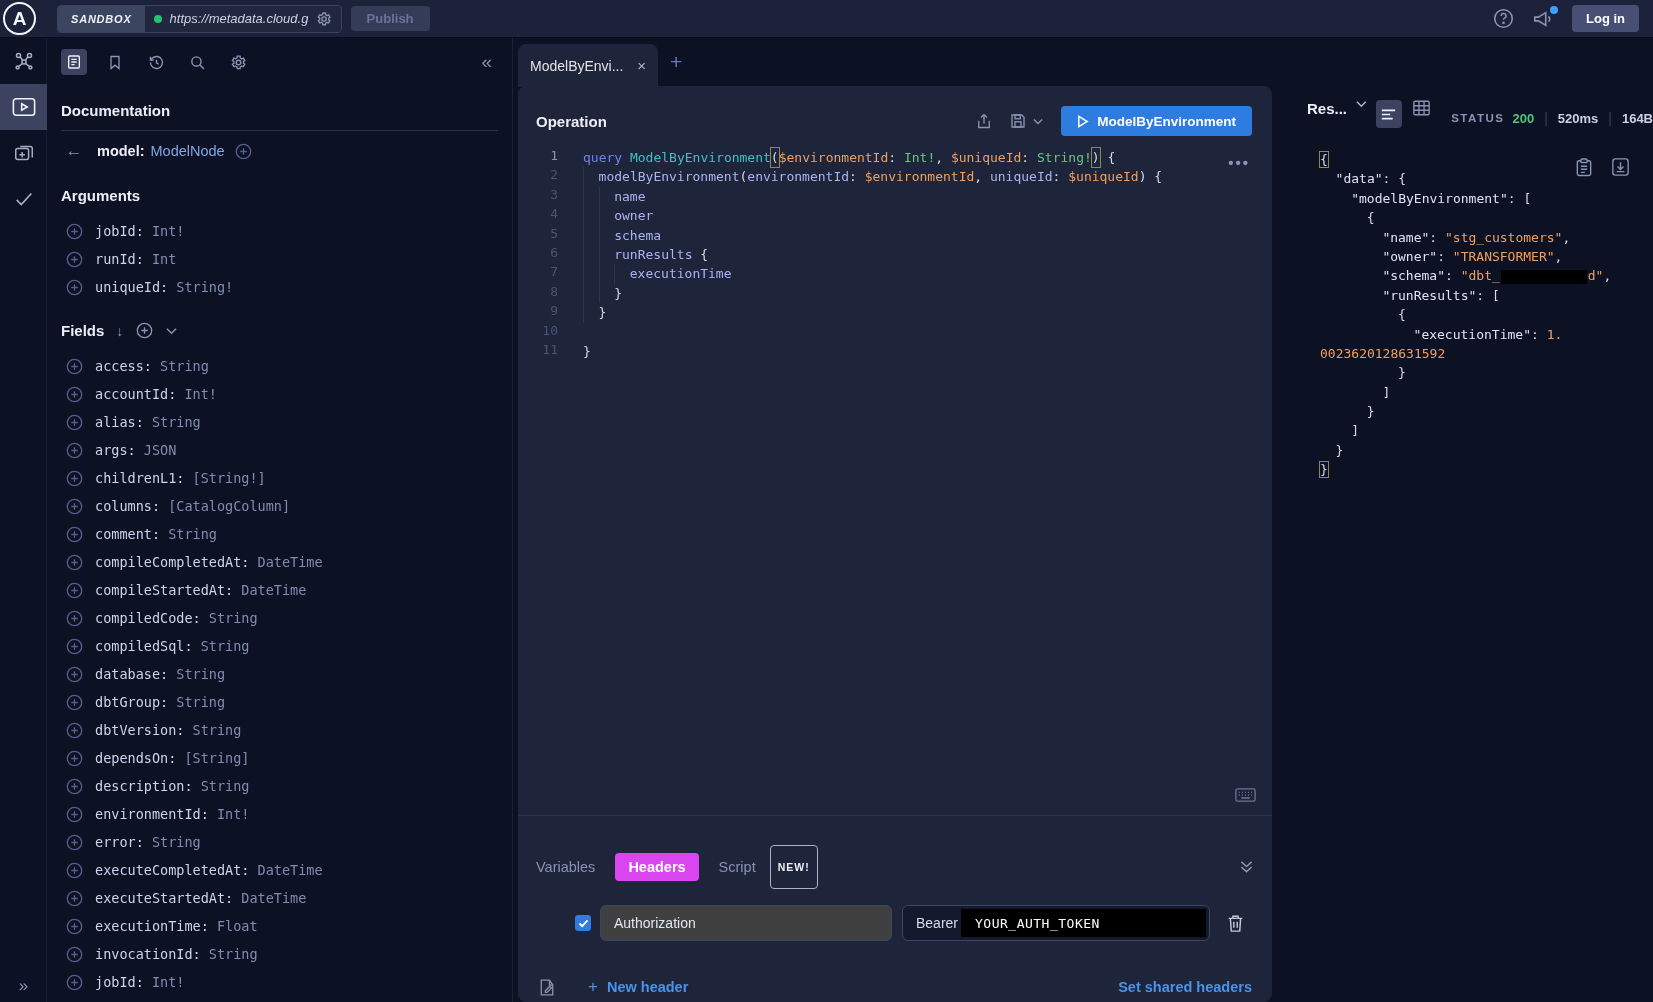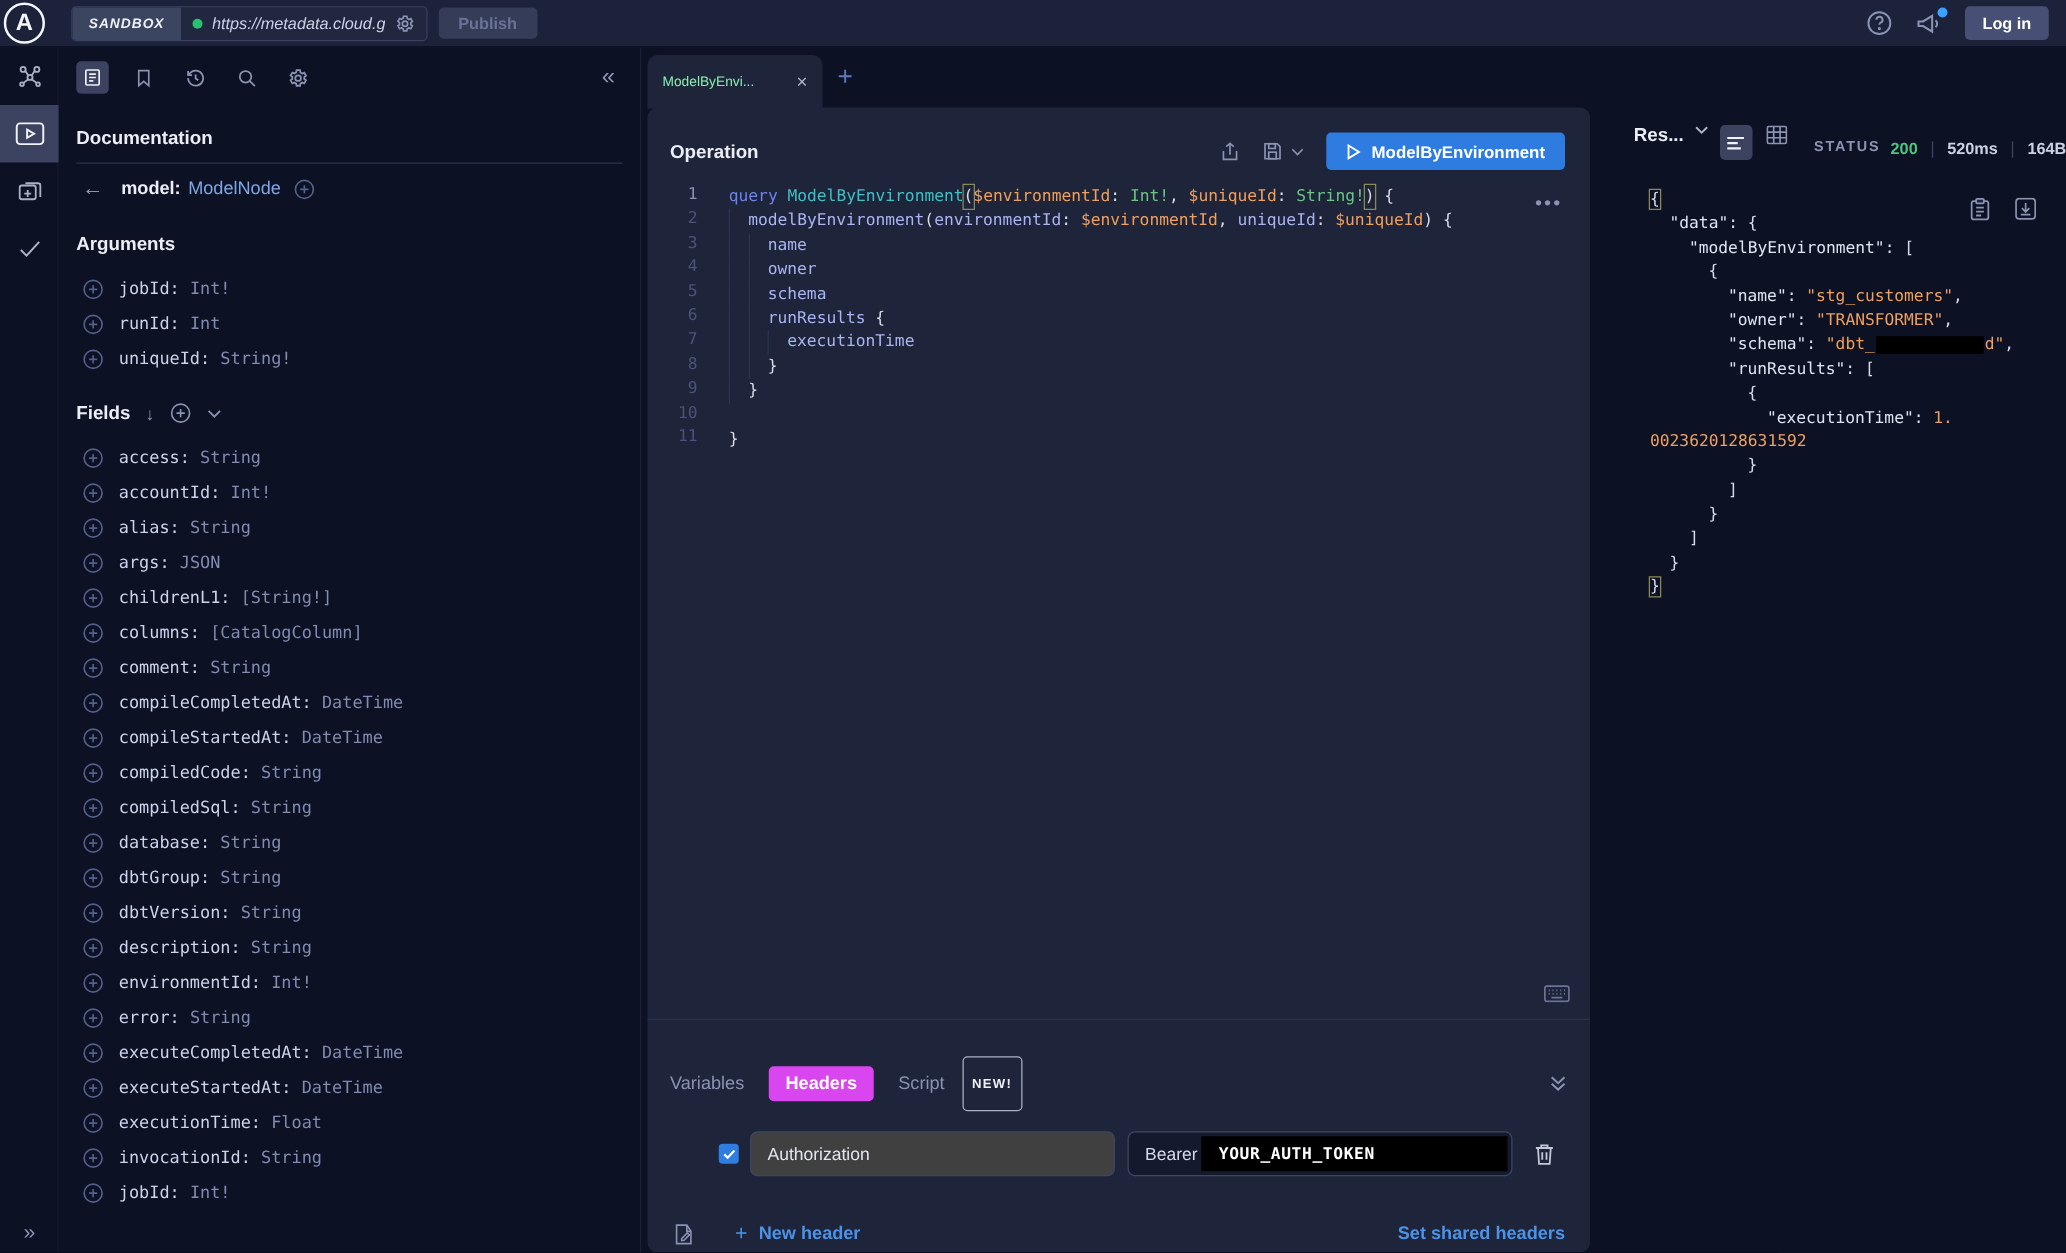--- a/index.html
+++ b/index.html
@@ -56,21 +56,21 @@
   .doc-row { display:flex; align-items:flex-end; height:28px; gap:12px; padding-left:5px; }
   .plus-circ { width:17px; height:17px; flex:none; }
   .fname { font-family:"DejaVu Sans Mono", monospace; font-size:13.5px; color:#ccd4ec; white-space:pre; }
   .ftype { font-family:"DejaVu Sans Mono", monospace; font-size:13.5px; color:#808cb0; }
   .fields-head-ics { display:flex; align-items:center; gap:13px; color:#8a93b2; font-weight:normal; }
   .sort-arrow { font-size:14px; color:#8a93b2; }
 
   
   .tab { position:absolute; left:518px; top:44px; width:140px; height:43px; background:#1e2439;
     border-radius:8px 8px 0 0; display:flex; align-items:center; padding:0 12px; gap:8px; }
-  .tab-title { font-size:11px; color:#86efac; flex:1; white-space:nowrap; overflow:hidden; }
+  .tab-title { font-size:14px; color:#e5e5e5; flex:1; white-space:nowrap; overflow:hidden; }
   .tab-close { color:#aeb6cc; font-size:15px; }
   .newtab { position:absolute; left:670px; top:50px; color:#5f78c0; font-size:21px; }
 
   .opcard { position:absolute; left:518px; top:86px; width:754px; height:916px;
     background:#1e2439; border-radius:8px; }
   .op-header { display:flex; align-items:center; padding:20px 20px 0 18px; }
   .op-title { font-size:15px; font-weight:bold; color:#eceef6; flex:1; }
   .op-ic { margin-right:16px; }
   .save-chev { margin:0 18px 0 -10px; }
   .runbtn { background:#2f7ce0; color:#fff; border:none; border-radius:4px; height:30px;
@@ -102,21 +102,21 @@
   .btabs-spacer { flex:1; }
   .hrow { display:flex; align-items:center; margin-top:16px; }
   .chk { width:16px; height:16px; background:#2e7de1; border-radius:3px; margin:0 9px 0 39px;
     display:flex; align-items:center; justify-content:center; flex:none; }
   .key-input { width:292px; height:36px; background:#404040; border:1px solid #3c4666; border-radius:6px;
     color:#e2e6f2; font-size:14px; padding:0 13px; font-family:"Liberation Sans", sans-serif; }
   .val-input { width:308px; height:36px; margin-left:10px; background:#141a2e; border:1px solid #3c4666;
     border-radius:6px; position:relative; display:flex; align-items:center; overflow:hidden; }
   .bearer { font-size:14px; color:#d6dbe9; padding-left:13px; }
   .token-redact { position:absolute; left:58px; right:3px; top:3px; bottom:3px; background:#000;
-    color:#fff; font-family:"DejaVu Sans Mono", monospace; font-size:13px; font-weight:bold;
+    color:#fff; font-family:"DejaVu Sans Mono", monospace; font-size:13px; font-weight:normal;
     display:flex; align-items:center; padding-left:14px; letter-spacing:.5px; }
   .trash { margin-left:17px; }
   .brow { display:flex; align-items:center; margin-top:36px; }
   .doc-edit-ic { margin-left:2px; }
   .newheader { display:flex; align-items:center; gap:9px; margin-left:32px; color:#4b93e8;
     font-size:14.5px; font-weight:bold; }
   .plus-blue { font-size:17px; font-weight:normal; }
   .brow-spacer { flex:1; }
   .sharedheaders { color:#4b93e8; font-size:14.5px; font-weight:bold; margin-right:2px; }
 
@@ -389,20 +389,27 @@
               <circle cx="9" cy="9" r="7.6"></circle>
               <path d="M9 5.5v7M5.5 9h7"></path>
             </svg>
             <span><span class="fname">dbtVersion: </span><span class="ftype">String</span></span>
           </div>
           <div class="doc-row">
             <svg class="plus-circ" width="17" height="17" viewBox="0 0 18 18" fill="none" stroke="#53608c" stroke-width="1.4">
               <circle cx="9" cy="9" r="7.6"></circle>
               <path d="M9 5.5v7M5.5 9h7"></path>
             </svg>
+            <span><span class="fname">dependsOn: </span><span class="ftype">[String]</span></span>
+          </div>
+          <div class="doc-row">
+            <svg class="plus-circ" width="17" height="17" viewBox="0 0 18 18" fill="none" stroke="#53608c" stroke-width="1.4">
+              <circle cx="9" cy="9" r="7.6"></circle>
+              <path d="M9 5.5v7M5.5 9h7"></path>
+            </svg>
             <span><span class="fname">description: </span><span class="ftype">String</span></span>
           </div>
           <div class="doc-row">
             <svg class="plus-circ" width="17" height="17" viewBox="0 0 18 18" fill="none" stroke="#53608c" stroke-width="1.4">
               <circle cx="9" cy="9" r="7.6"></circle>
               <path d="M9 5.5v7M5.5 9h7"></path>
             </svg>
             <span><span class="fname">environmentId: </span><span class="ftype">Int!</span></span>
           </div>
           <div class="doc-row">

